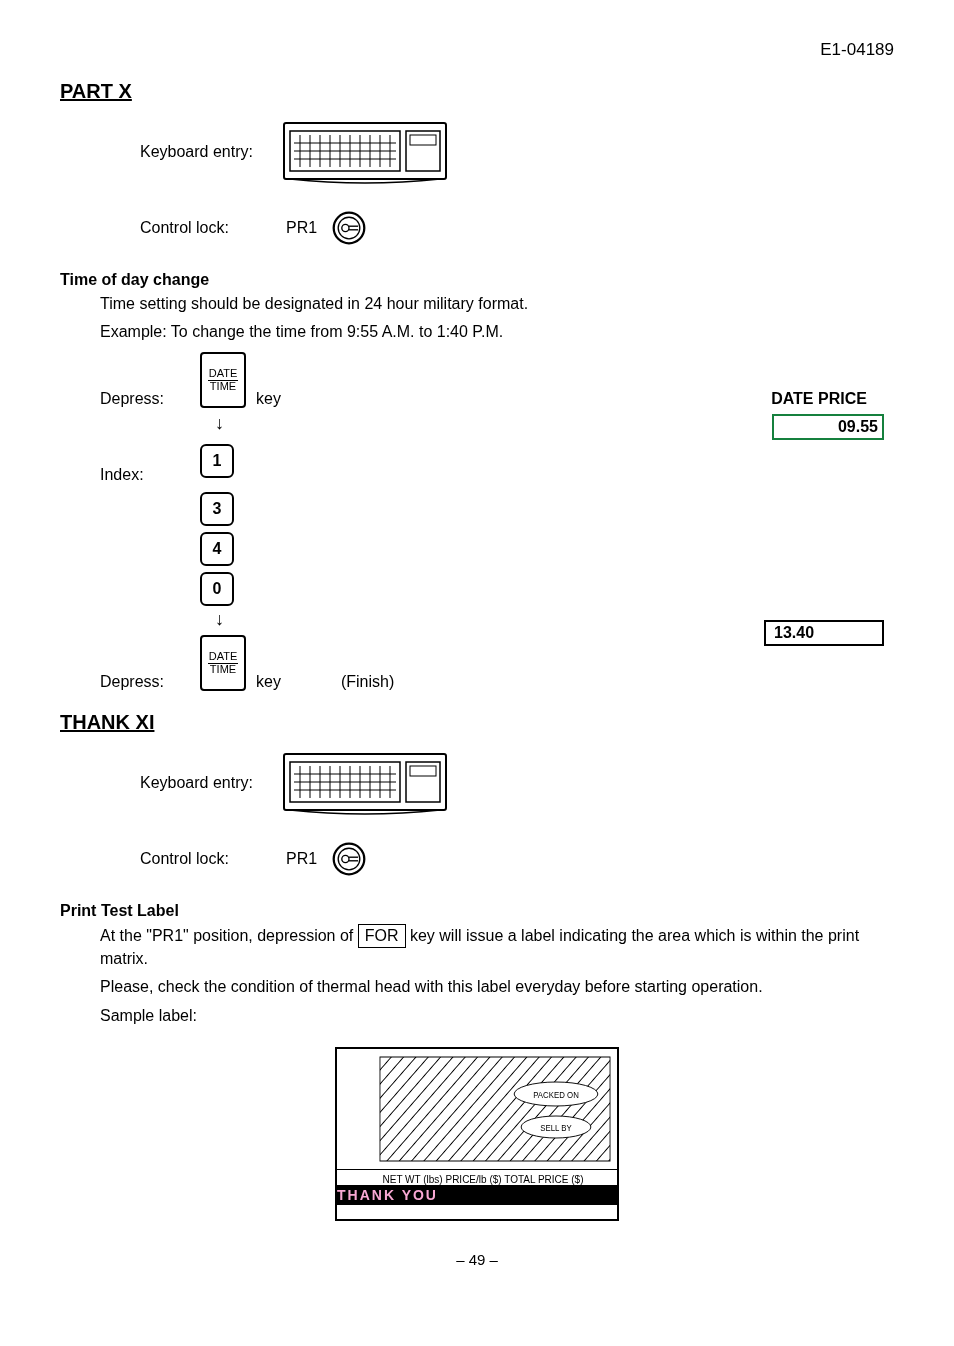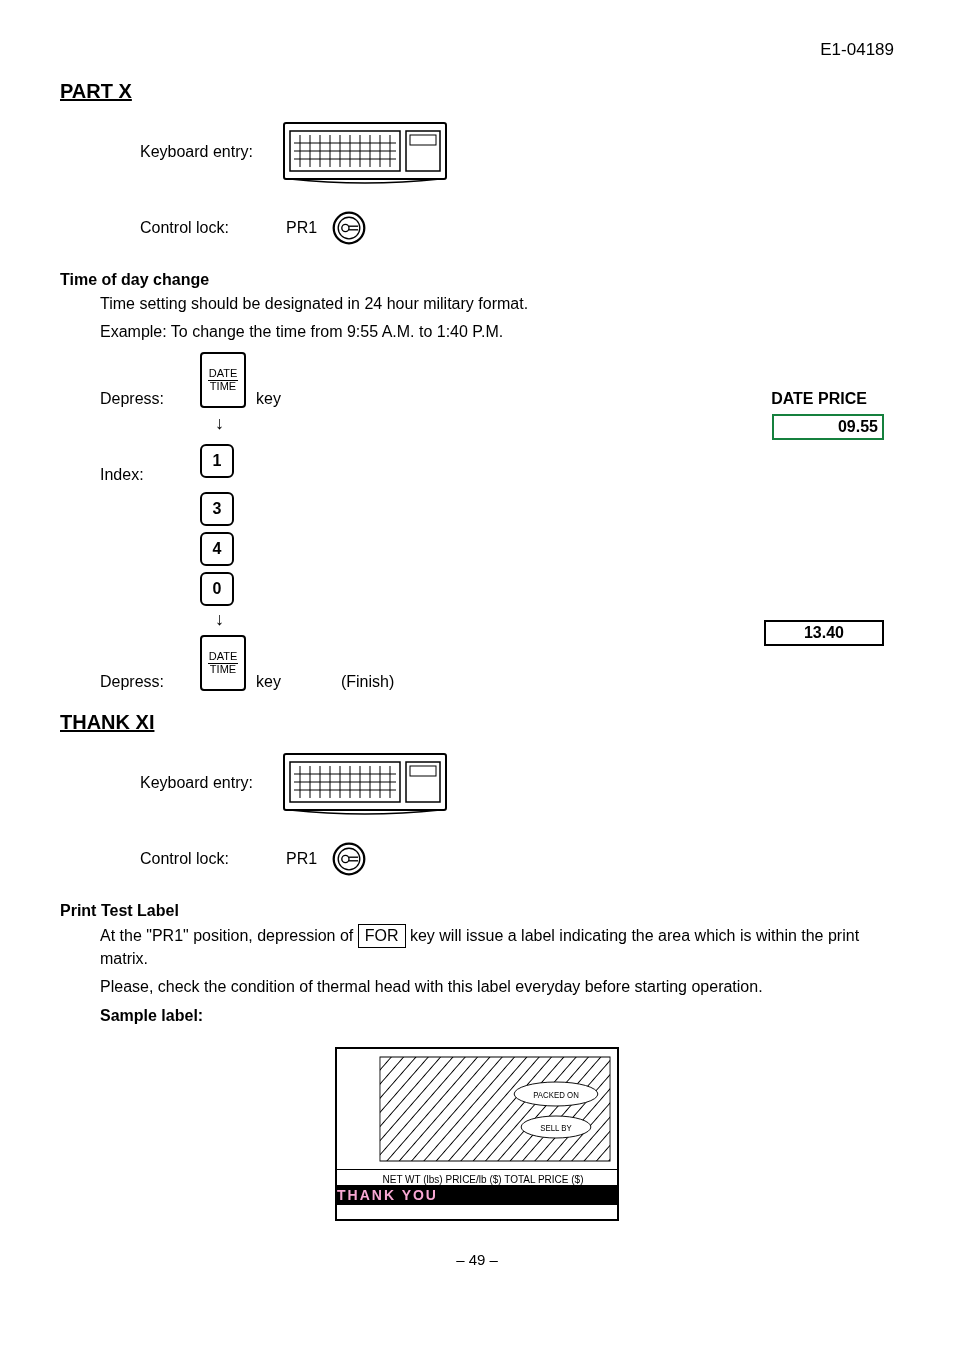--- a/index.html
+++ b/index.html
@@ -69,21 +69,21 @@
     border: 2px solid #15803d;
     padding: 2px 4px;
     text-align: right;
     font-weight: bold;
     width: 100px;
     margin-left: auto;
   }
   .display-box2 {
     border: 2px solid #000;
     padding: 2px 8px;
-    text-align: center;
+    text-align: left;
     font-weight: bold;
     width: 100px;
     position: absolute;
     right: 70px;
     top: 620px;
   }
   .step-row {
     display: flex;
     align-items: flex-end;
     margin: 8px 0 8px 40px;
@@ -292,21 +292,21 @@
   </svg>
 </div>
 
 <div class="subheading">Print Test Label</div>
 <div class="body-text">
   <span>At the "PR1" position, depression of </span>
   <span class="for-key">FOR</span>
   <span> key will issue a label indicating the area which is within the print matrix.</span>
 </div>
 <div class="body-text">Please, check the condition of thermal head with this label everyday before starting operation.</div>
-<div class="body-text" style="font-weight:bold;">Sample label:</div>
+<div class="body-text" style="font-weight:normal;">Sample label:</div>
 
 <div class="sample-label-box">
   <div class="hatched">
     <svg viewBox="0 0 280 120" preserveAspectRatio="none">
       <defs>
         <pattern id="diag" width="10" height="10" patternUnits="userSpaceOnUse" patternTransform="rotate(45)">
           <line x1="0" y1="0" x2="0" y2="10" stroke="#000" stroke-width="2"></line>
         </pattern>
       </defs>
       <rect x="8" y="8" width="264" height="104" fill="url(#diag)" stroke="#000" stroke-width="1"></rect>

